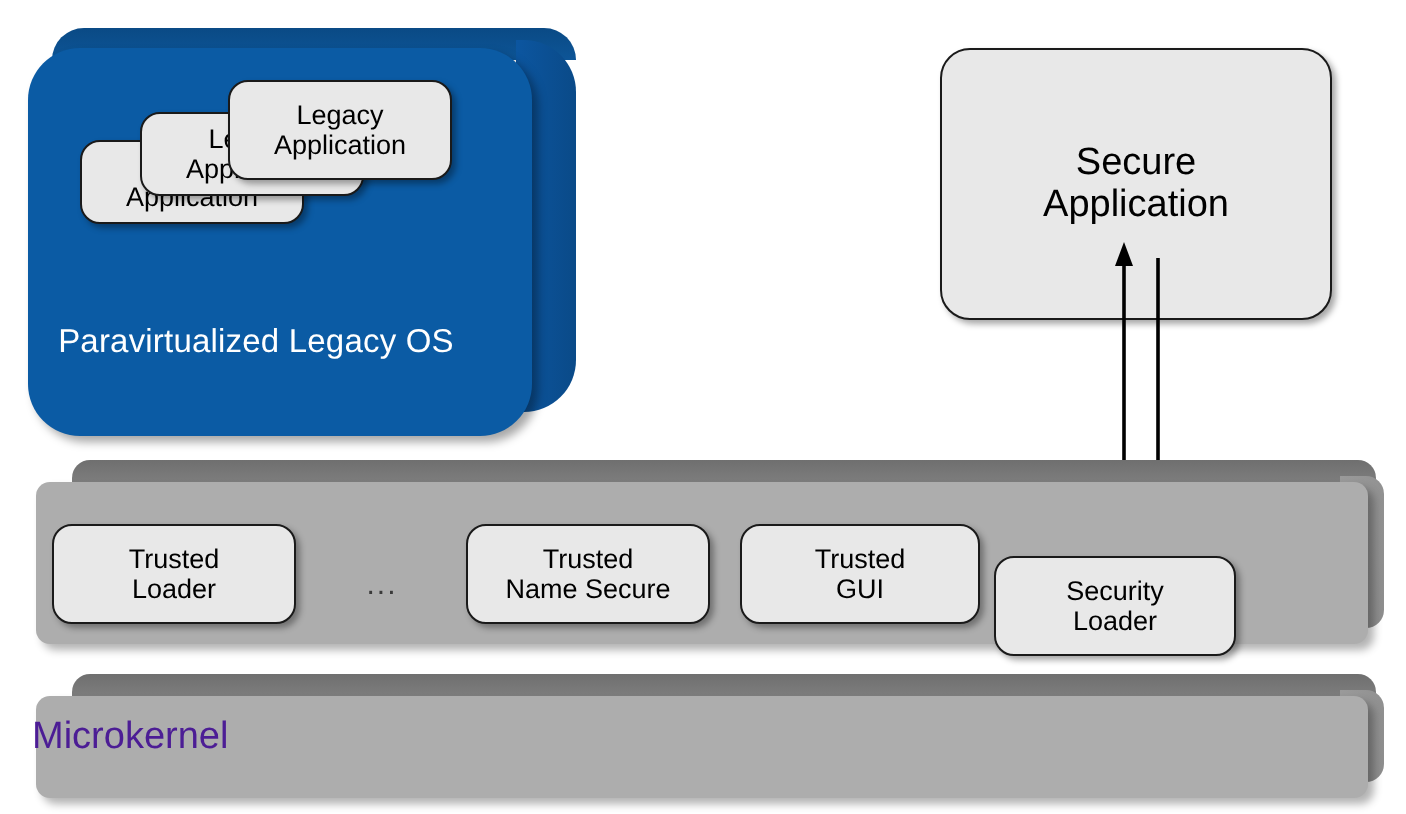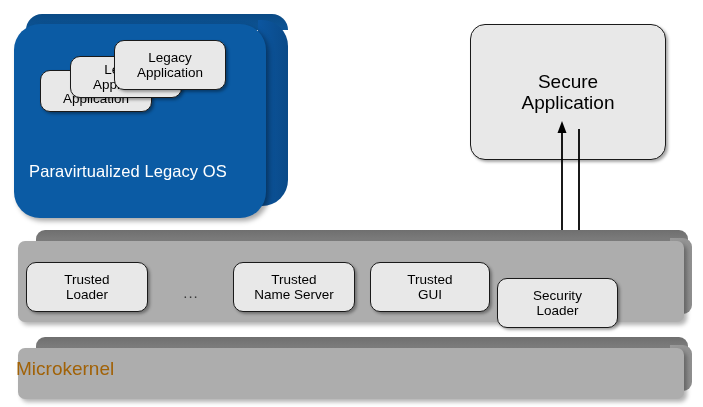--- a/index.html
+++ b/index.html
@@ -81,21 +81,21 @@
   #services{left:18px;top:230px;width:674px;height:92px;}
   #services .slab-face{height:81px;}
   #services .slab-side{height:76px;}
 
   #microkernel{left:18px;top:337px;width:674px;height:62px;}
   #microkernel .slab-face{height:51px;}
   #microkernel .slab-side{height:46px;}
 
   .mk-label{
     position:absolute;left:16px;top:358px;
-    font-size:19px;color:#a16207;
+    font-size:19px;color:#4c1d95;
   }
 
   
   .svc{height:50px;top:262px;font-size:13.5px;}
   .svc-loader{left:26px;width:122px;}
   .svc-nameserver{left:233px;width:122px;}
   .svc-gui{left:370px;width:120px;}
   .svc-policy{left:497px;width:121px;margin-top:16px;}
 
   .dots{
@@ -168,21 +168,21 @@
       <span>Trusted</span>
       <span>Loader</span>
     </div>
   </div>
 
   <div class="dots">...</div>
 
   <div class="appbox svc svc-nameserver twoline">
     <div>
       <span>Trusted</span>
-      <span>Name Server</span>
+      <span>Name Secure</span>
     </div>
   </div>
 
   <div class="appbox svc svc-gui twoline">
     <div>
       <span>Trusted</span>
       <span>GUI</span>
     </div>
   </div>
 

